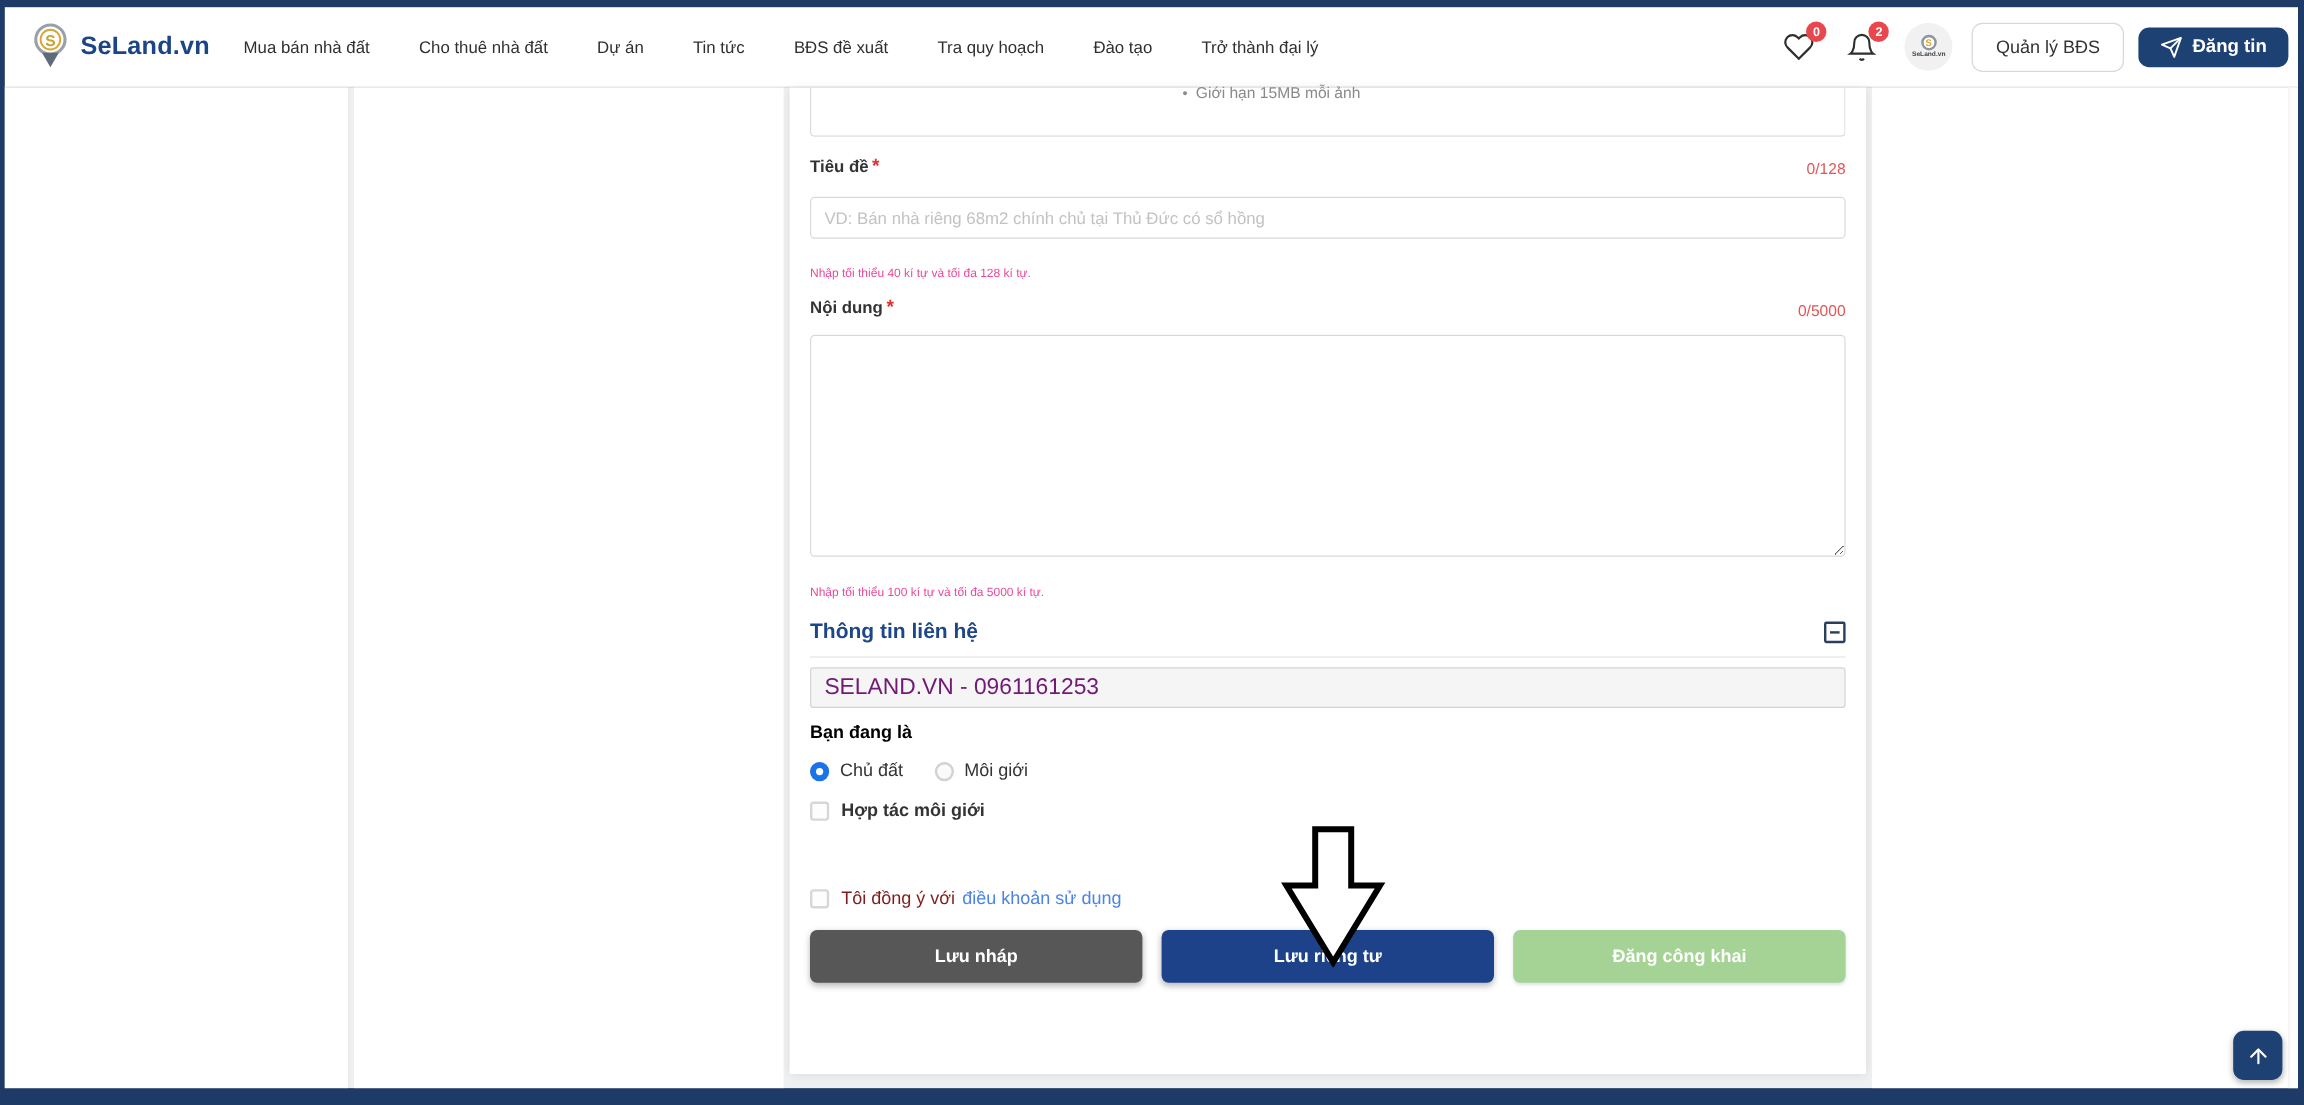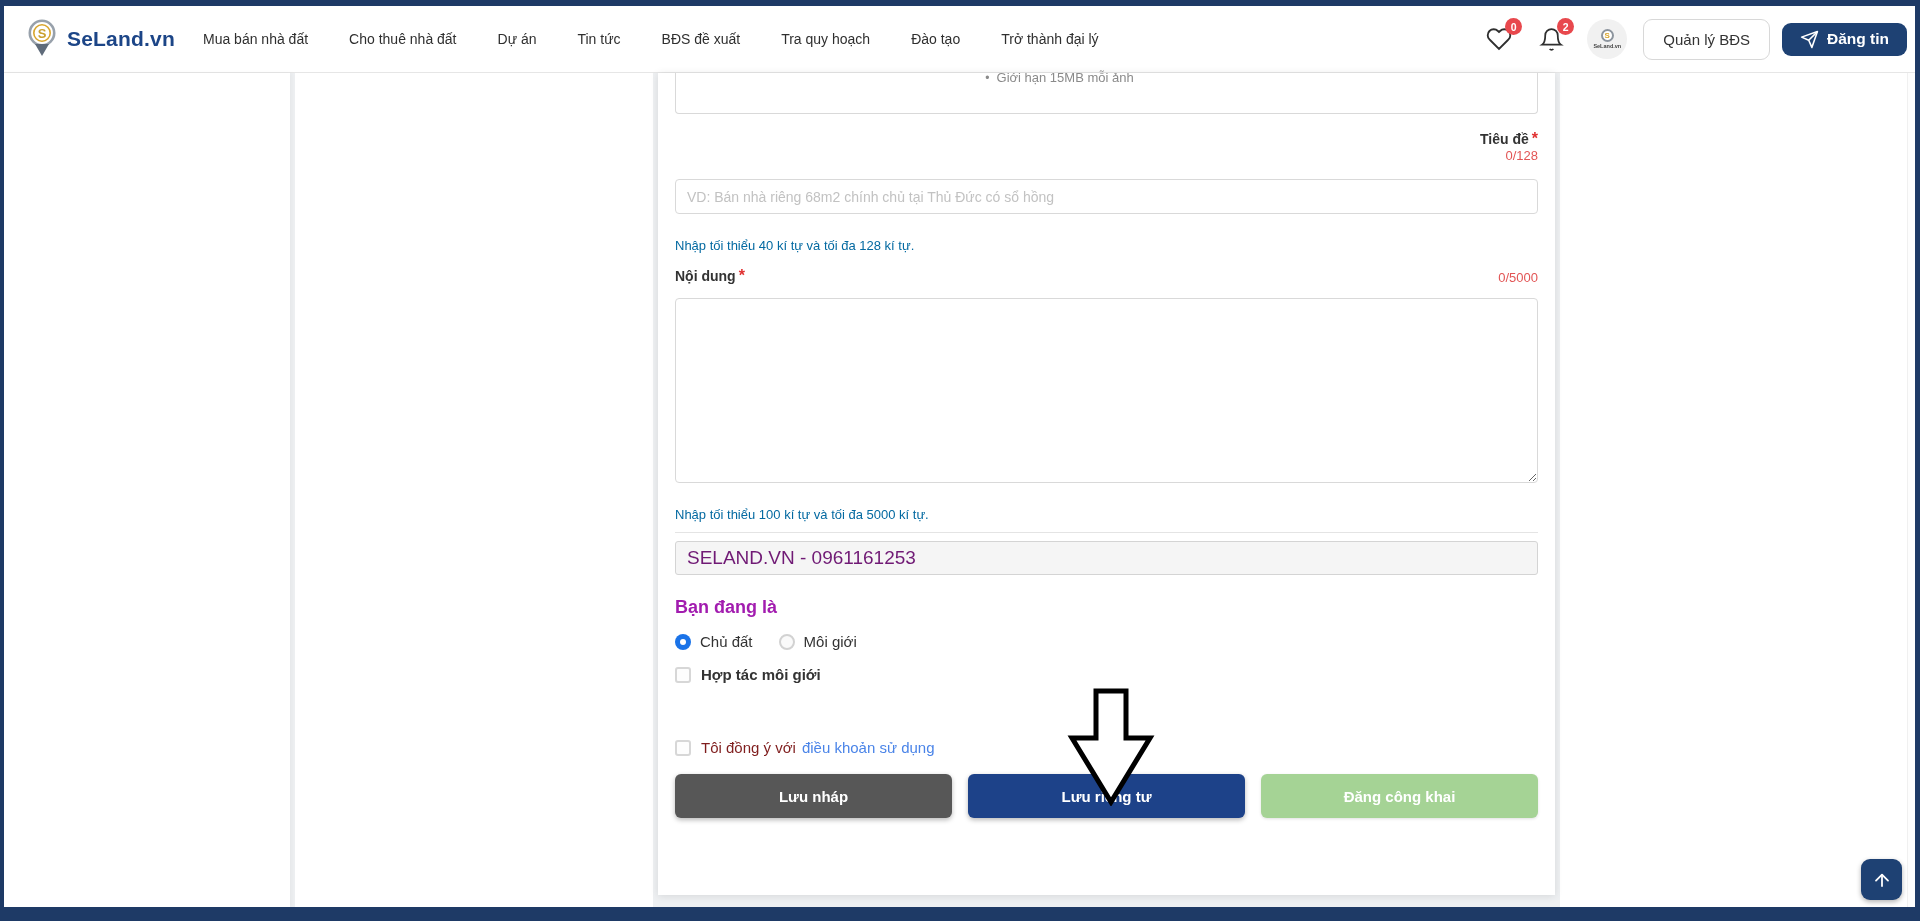--- a/index.html
+++ b/index.html
@@ -47,42 +47,42 @@
                 display:flex; justify-content:center; }
   .upload-hint { transform:translateX(-47px); font-size:13px; color:#8a8a8a; margin-top:-3px;
                  display:flex; align-items:flex-start; gap:7px; }
   .upload-hint .bullet { font-size:12px; line-height:16px; }
 
   .label-row { display:flex; justify-content:space-between; align-items:flex-end; }
   .field-label { font-size:14px; font-weight:bold; color:#333; }
   .req { color:#e03131; margin-left:3px; font-weight:bold; }
   .counter { font-size:13px; color:#e25555; }
 
-  .row-title-label { margin-top:16px;flex-direction:column; }
+  .row-title-label { margin-top:16px; }
   .text-input { width:100%; height:35px; border:1px solid #d9d9d9; border-radius:4px; margin-top:16px;
                 padding:0 11px; font-size:14px; color:#333; font-family:inherit; outline:none; }
   .text-input::placeholder { color:#c2c2c2; }
-  .helper { font-size:13px; color:#0369a1; margin-top:24px; }
+  .helper { font-size:10px; color:#ec4899; margin-top:24px; }
 
   .row-content-label { margin-top:14px; }
   .content-textarea { width:100%; height:185px; border:1px solid #d9d9d9; border-radius:4px; margin-top:13px;
                       padding:9px 11px; font-size:14px; color:#333; font-family:inherit; outline:none; resize:both; }
   .helper-2 { margin-top:20px; }
 
   .section-row { margin-top:16px; display:flex; justify-content:space-between; align-items:center; }
   .section-heading { font-size:17.5px; font-weight:bold; color:#1e4789; }
   .collapse-icon { width:18px; height:18px; border:2px solid #2c3e5d; border-radius:2px; position:relative; cursor:pointer; }
   .collapse-icon::after { content:""; position:absolute; left:3px; right:3px; top:50%; margin-top:-1px; height:2px; background:#2c3e5d; }
   .divider { border-bottom:1px solid #e4e4e4; margin-top:10px; }
 
   .public-label { margin-top:16px; font-size:13.5px; font-weight:bold; color:#333; }
   .readonly-input { width:100%; height:34px; margin-top:8px; background:#f5f5f5; border:1px solid #d4d4d4;
                     border-radius:3px; padding:0 11px; font-size:19px; color:#701a75; font-family:inherit; }
 
-  .role-label { margin-top:22px; font-size:18px; font-weight:bold; color:#a21caf; }
+  .role-label { margin-top:12px; font-size:15px; font-weight:bold; color:#000000; }
   .radio-row { margin-top:15px; display:flex; align-items:center; gap:26px; }
   .radio-option { display:flex; align-items:center; gap:9px; cursor:pointer;justify-content:flex-end; }
   .radio-circle { width:16px; height:16px; border-radius:50%; }
   .radio-on { background:#1a73e8; position:relative; }
   .radio-on::after { content:""; position:absolute; left:5px; top:5px; width:6px; height:6px; border-radius:50%; background:#fff; }
   .radio-off { background:#fafafa; border:2px solid #d2d2d2; }
   .radio-text { font-size:15px; color:#333; }
 
   .check-row { margin-top:16px; display:flex; align-items:center; gap:10px; cursor:pointer; }
   .checkbox { width:16px; height:16px; border:2px solid #d7d7d7; border-radius:3px; background:#fdfdfd; }
@@ -190,20 +190,24 @@
       <div class="label-row row-content-label">
         <div>
           <span class="field-label">Nội dung</span><span class="req">*</span>
         </div>
         <span class="counter">0/5000</span>
       </div>
       <textarea class="content-textarea" style=""></textarea>
       <div class="helper helper-2">Nhập tối thiểu 100 kí tự và tối đa 5000 kí tự.</div>
 
       
+      <div class="section-row">
+        <span class="section-heading">Thông tin liên hệ</span>
+        <span class="collapse-icon"></span>
+      </div>
       <div class="divider"></div>
 
       <input class="readonly-input" type="text" readonly="" value="SELAND.VN - 0961161253" style="">
 
       <div class="role-label">Bạn đang là</div>
       <div class="radio-row">
         <div class="radio-option">
           <span class="radio-circle radio-on"></span>
           <span class="radio-text">Chủ đất</span>
         </div>

